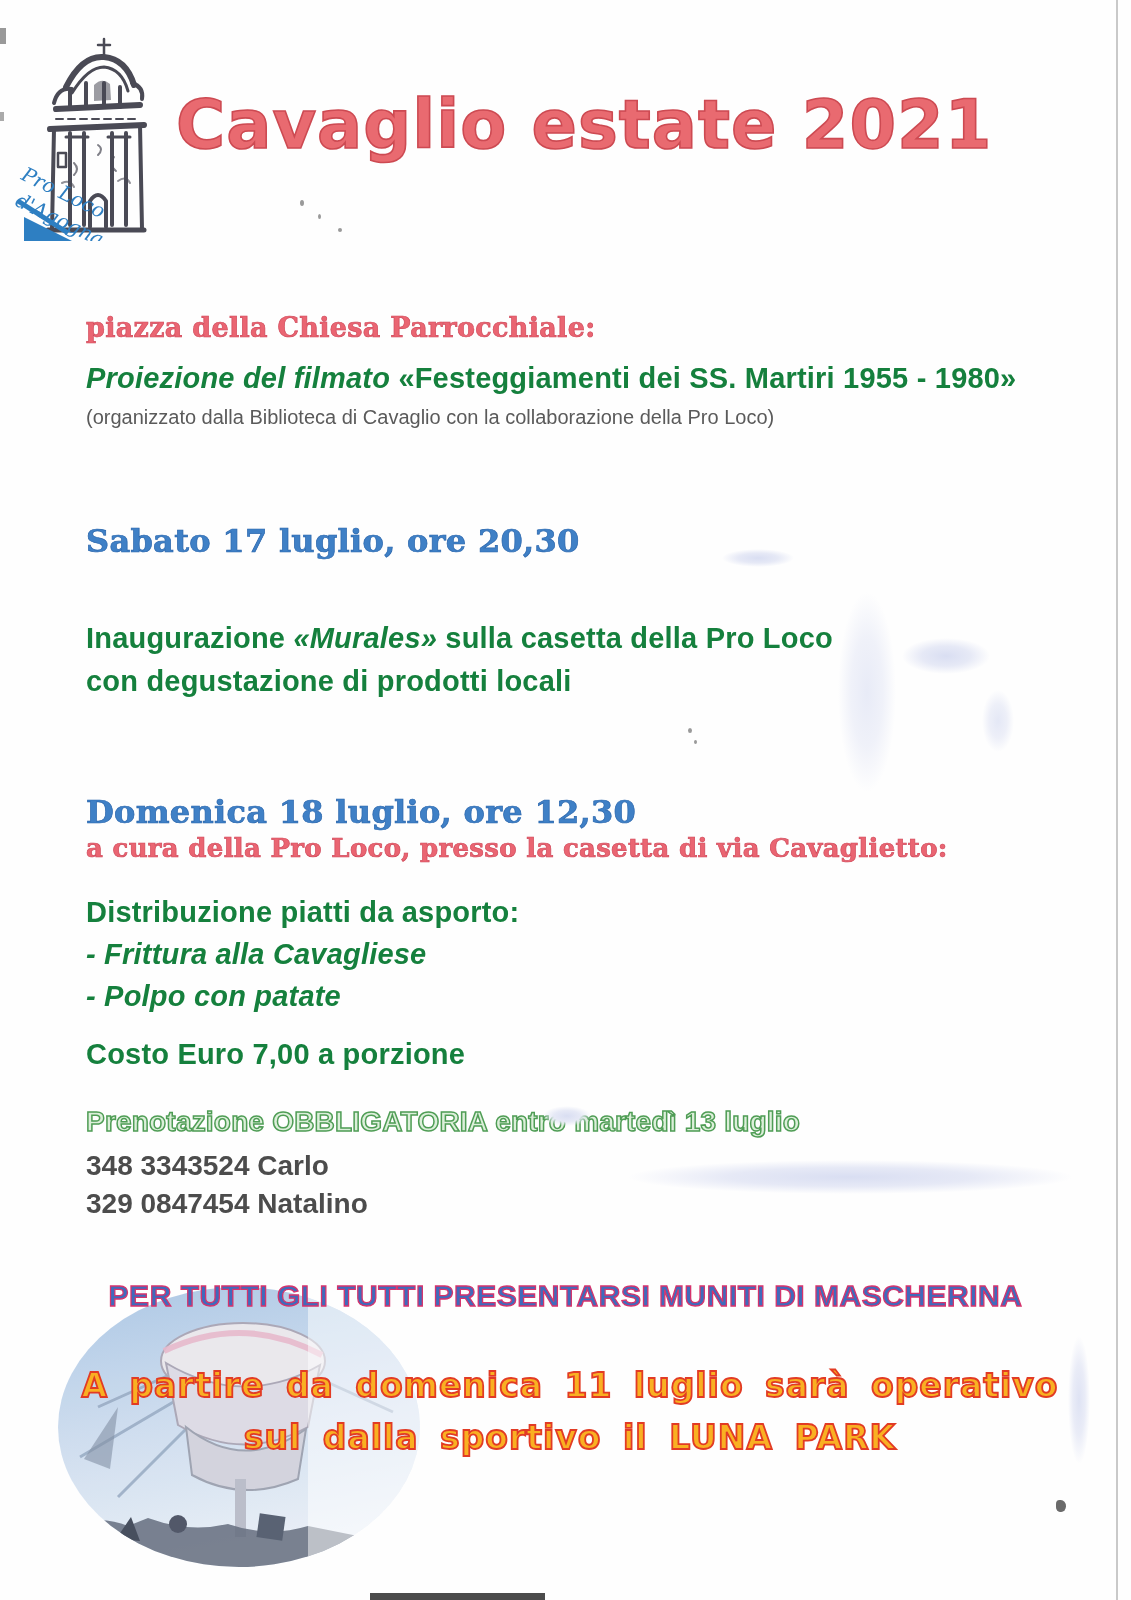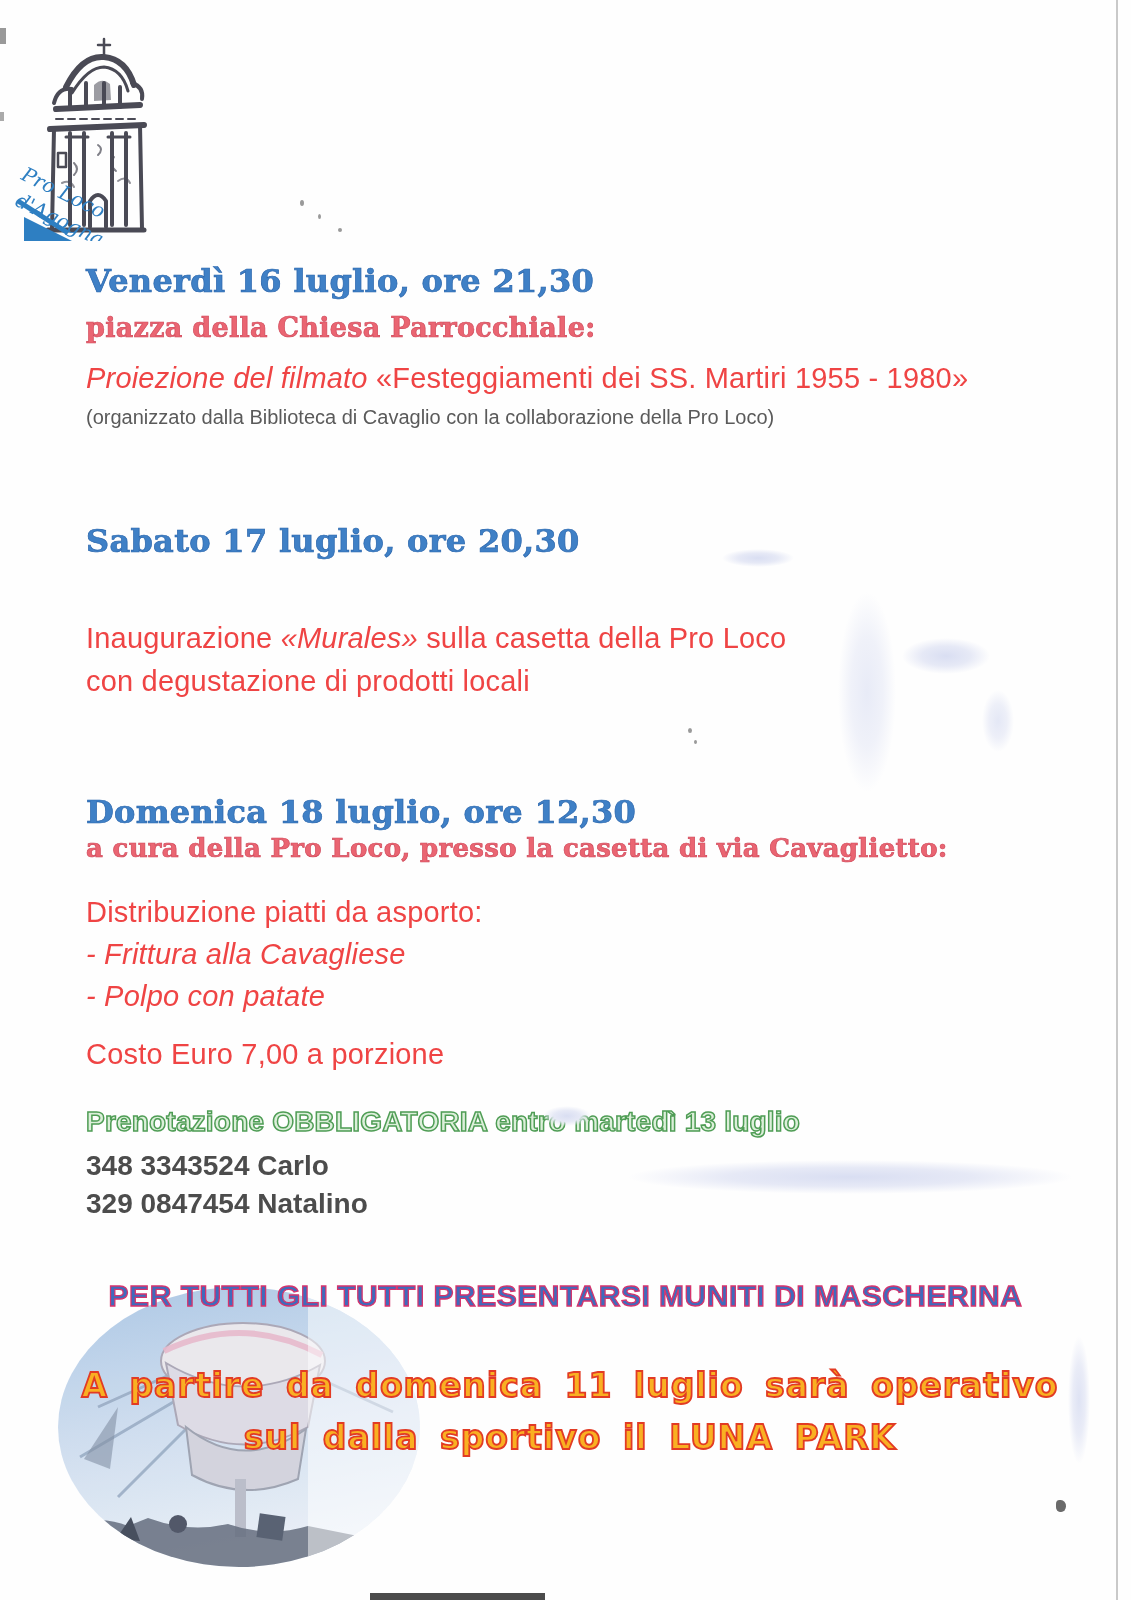--- a/index.html
+++ b/index.html
@@ -24,21 +24,21 @@
   }
   .place-line{
     position:absolute;left:86px;white-space:nowrap;
     font-family:"DejaVu Serif",serif;font-weight:700;font-size:27px;
     color:#d14a5b;-webkit-text-fill-color:#ea6572;-webkit-text-stroke:0.7px #d14a5b;
     letter-spacing:0.3px;
   }
   
   .body-text{
     position:absolute;left:86px;white-space:nowrap;
-    font-size:29px;font-weight:400;color:#ef4444;letter-spacing:0.2px;
+    font-size:29px;font-weight:700;color:#15803d;letter-spacing:0.2px;
   }
   .body-text .it{font-style:italic;}
   .note-text{
     position:absolute;left:86px;white-space:nowrap;
     font-size:20px;font-weight:400;color:#5a5a5a;
   }
   .menu-line{font-style:italic;}
   .booking-line{
     position:absolute;left:86px;white-space:nowrap;
     font-size:28px;font-weight:700;
@@ -101,22 +101,22 @@
       </g>
       <g>
         <text x="6" y="146" transform="rotate(26 6 146)" font-family="DejaVu Serif, serif" font-style="italic" font-size="20" fill="#2e7fc2">Pro Loco</text>
         <text x="0" y="172" transform="rotate(26 0 172)" font-family="DejaVu Serif, serif" font-style="italic" font-size="20" fill="#2e7fc2">d'Agogna</text>
         <path d="M4,168 L54,200" stroke="#2e7fc2" stroke-width="5"></path>
         <polygon points="10,184 58,208 10,208" fill="#2e7fc2"></polygon>
       </g>
     </svg>
   </div>
 
+  <div class="title">Cavaglio estate 2021</div>
 
-  <div class="date-line" style="top:262px">Venerdì 16 luglio, ore 21,30</div>
   <div class="place-line" style="top:312px">piazza della Chiesa Parrocchiale:</div>
   <div class="body-text" style="top:362px"><span class="it">Proiezione del filmato </span><span>«Festeggiamenti dei SS. Martiri 1955 - 1980»</span></div>
   <div class="note-text" style="top:406px">(organizzato dalla Biblioteca di Cavaglio con la collaborazione della Pro Loco)</div>
 
   <div class="date-line" style="top:522px">Sabato 17 luglio, ore 20,30</div>
   <div class="body-text" style="top:622px"><span>Inaugurazione </span><span class="it">«Murales»</span><span> sulla casetta della Pro Loco</span></div>
   <div class="body-text" style="top:665px">con degustazione di prodotti locali</div>
 
   <div class="date-line" style="top:793px">Domenica 18 luglio, ore 12,30</div>
   <div class="place-line" style="top:833px;font-size:26px">a cura della Pro Loco, presso la casetta di via Cavaglietto:</div>

